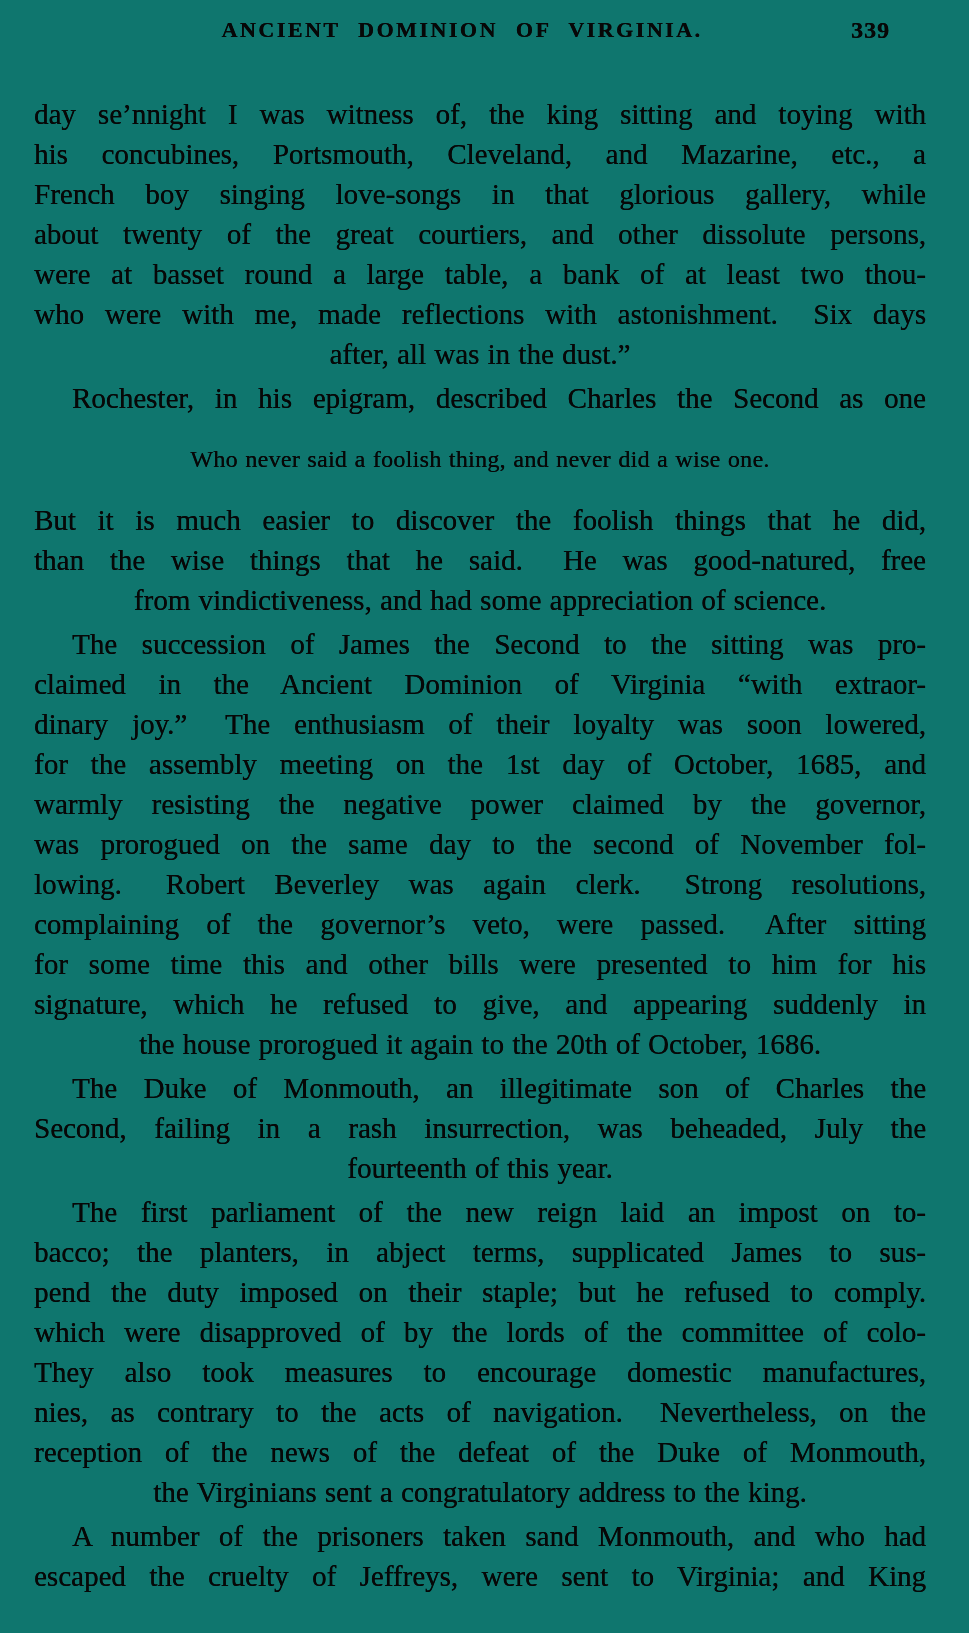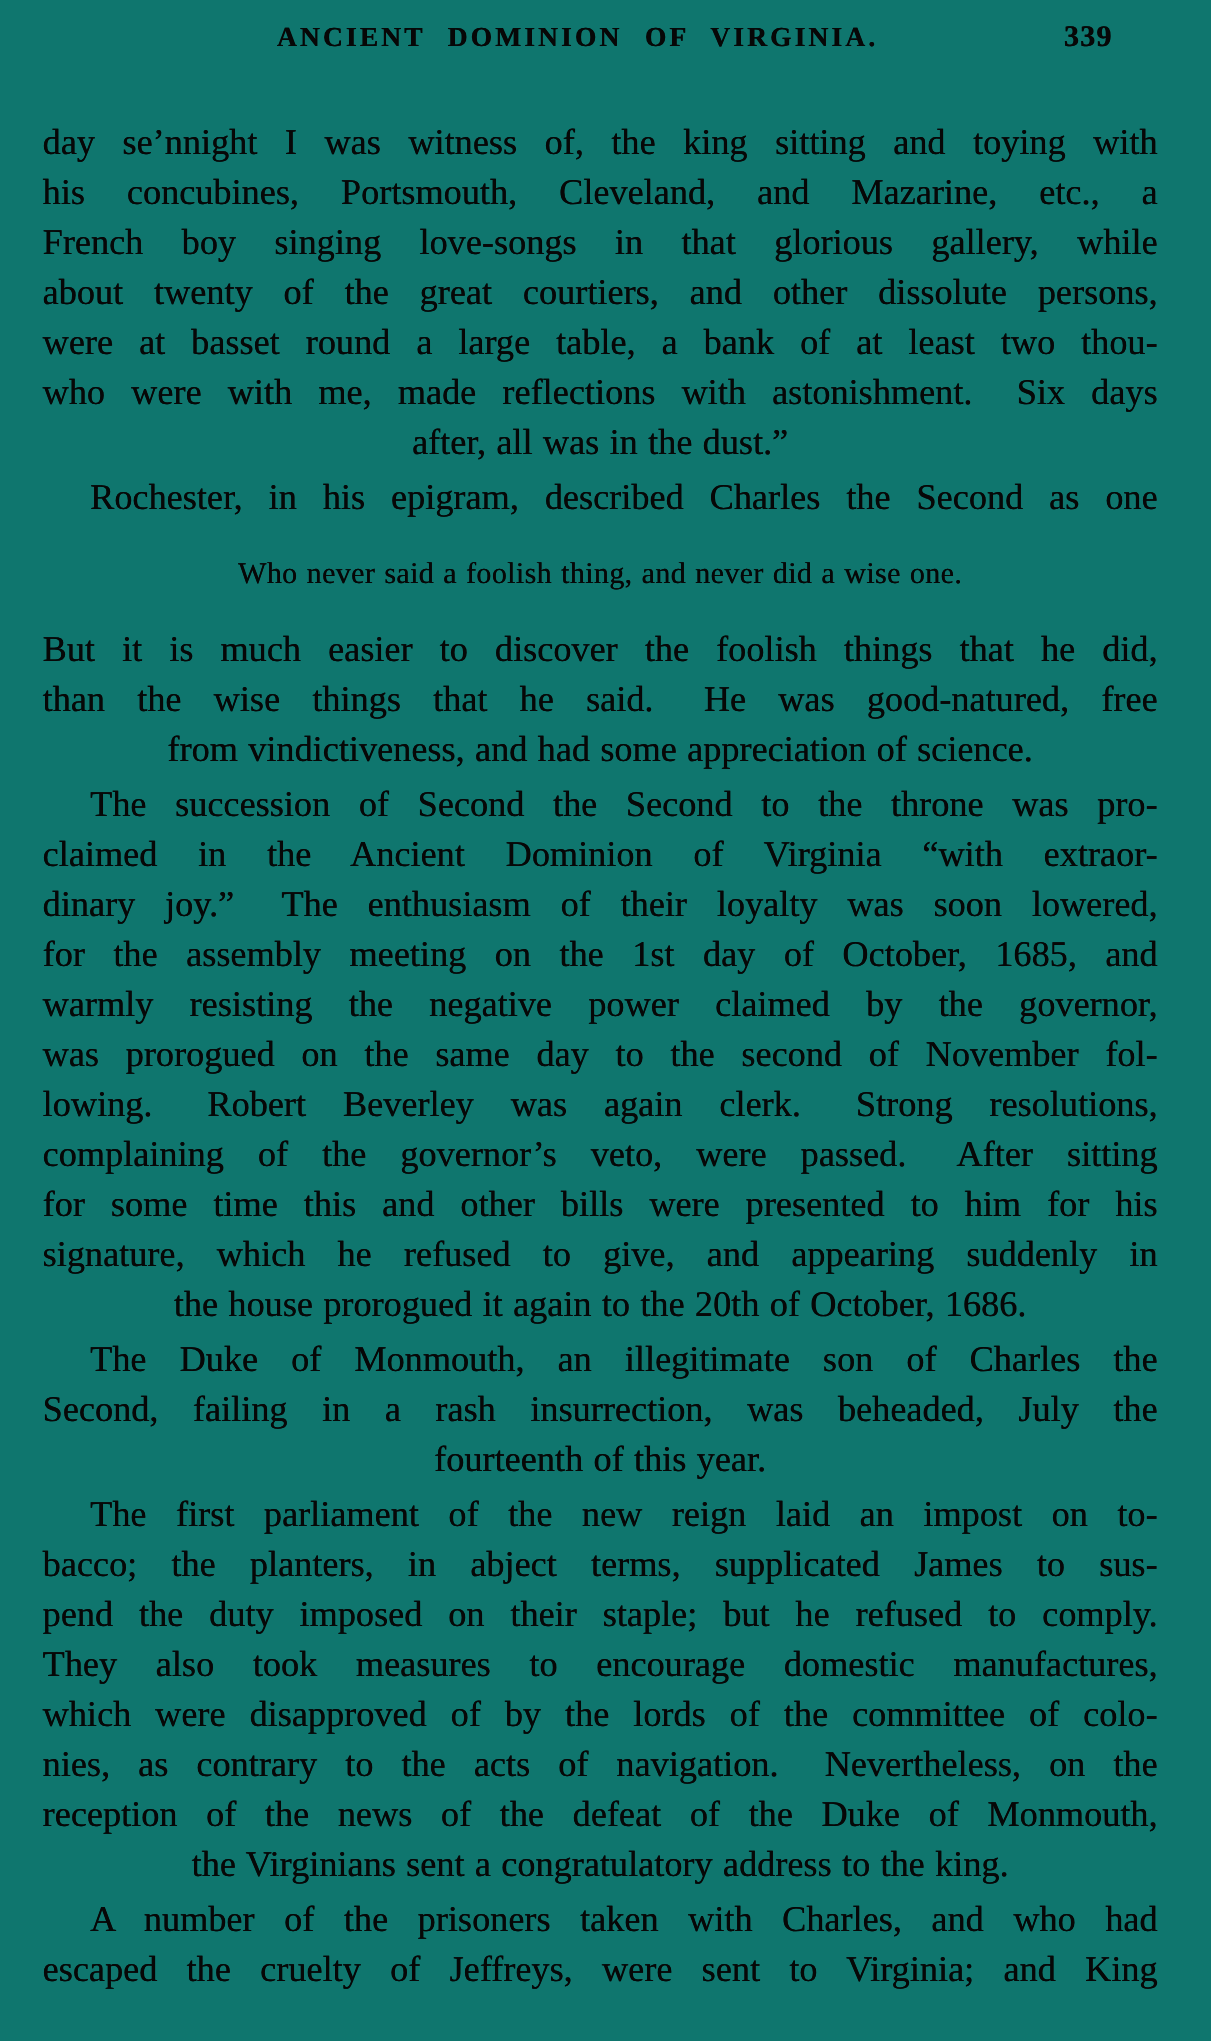--- a/index.html
+++ b/index.html
@@ -90,21 +90,21 @@
 
     <div class="epigraph">Who never said a foolish thing, and never did a wise one.</div>
 
     <div class="para">
       <div class="ln j">But it is much easier to discover the foolish things that he did,</div>
       <div class="ln j">than the wise things that he said.  He was good-natured, free</div>
       <div class="ln">from vindictiveness, and had some appreciation of science.</div>
     </div>
 
     <div class="para">
-      <div class="ln j ind">The succession of Second the Second to the throne was pro-</div>
+      <div class="ln j ind">The succession of James the Second to the sitting was pro-</div>
       <div class="ln j">claimed in the Ancient Dominion of Virginia “with extraor-</div>
       <div class="ln j">dinary joy.”  The enthusiasm of their loyalty was soon lowered,</div>
       <div class="ln j">for the assembly meeting on the 1st day of October, 1685, and</div>
       <div class="ln j">warmly resisting the negative power claimed by the governor,</div>
       <div class="ln j">was prorogued on the same day to the second of November fol-</div>
       <div class="ln j">lowing.  Robert Beverley was again clerk.  Strong resolutions,</div>
       <div class="ln j">complaining of the governor’s veto, were passed.  After sitting</div>
       <div class="ln j">for some time this and other bills were presented to him for his</div>
       <div class="ln j">signature, which he refused to give, and appearing suddenly in</div>
       <div class="ln">the house prorogued it again to the 20th of October, 1686.</div>
@@ -113,26 +113,26 @@
     <div class="para">
       <div class="ln j ind">The Duke of Monmouth, an illegitimate son of Charles the</div>
       <div class="ln j">Second, failing in a rash insurrection, was beheaded, July the</div>
       <div class="ln">fourteenth of this year.</div>
     </div>
 
     <div class="para">
       <div class="ln j ind">The first parliament of the new reign laid an impost on to-</div>
       <div class="ln j">bacco; the planters, in abject terms, supplicated James to sus-</div>
       <div class="ln j">pend the duty imposed on their staple; but he refused to comply.</div>
+      <div class="ln j">which were disapproved of by the lords of the committee of colo-</div>
       <div class="ln j">They also took measures to encourage domestic manufactures,</div>
-      <div class="ln j">which were disapproved of by the lords of the committee of colo-</div>
       <div class="ln j">nies, as contrary to the acts of navigation.  Nevertheless, on the</div>
       <div class="ln j">reception of the news of the defeat of the Duke of Monmouth,</div>
       <div class="ln">the Virginians sent a congratulatory address to the king.</div>
     </div>
 
     <div class="para">
-      <div class="ln j ind">A number of the prisoners taken with Charles, and who had</div>
+      <div class="ln j ind">A number of the prisoners taken sand Monmouth, and who had</div>
       <div class="ln j">escaped the cruelty of Jeffreys, were sent to Virginia; and King</div>
     </div>
 
   </main>
 </div>
 
 </body></html>

